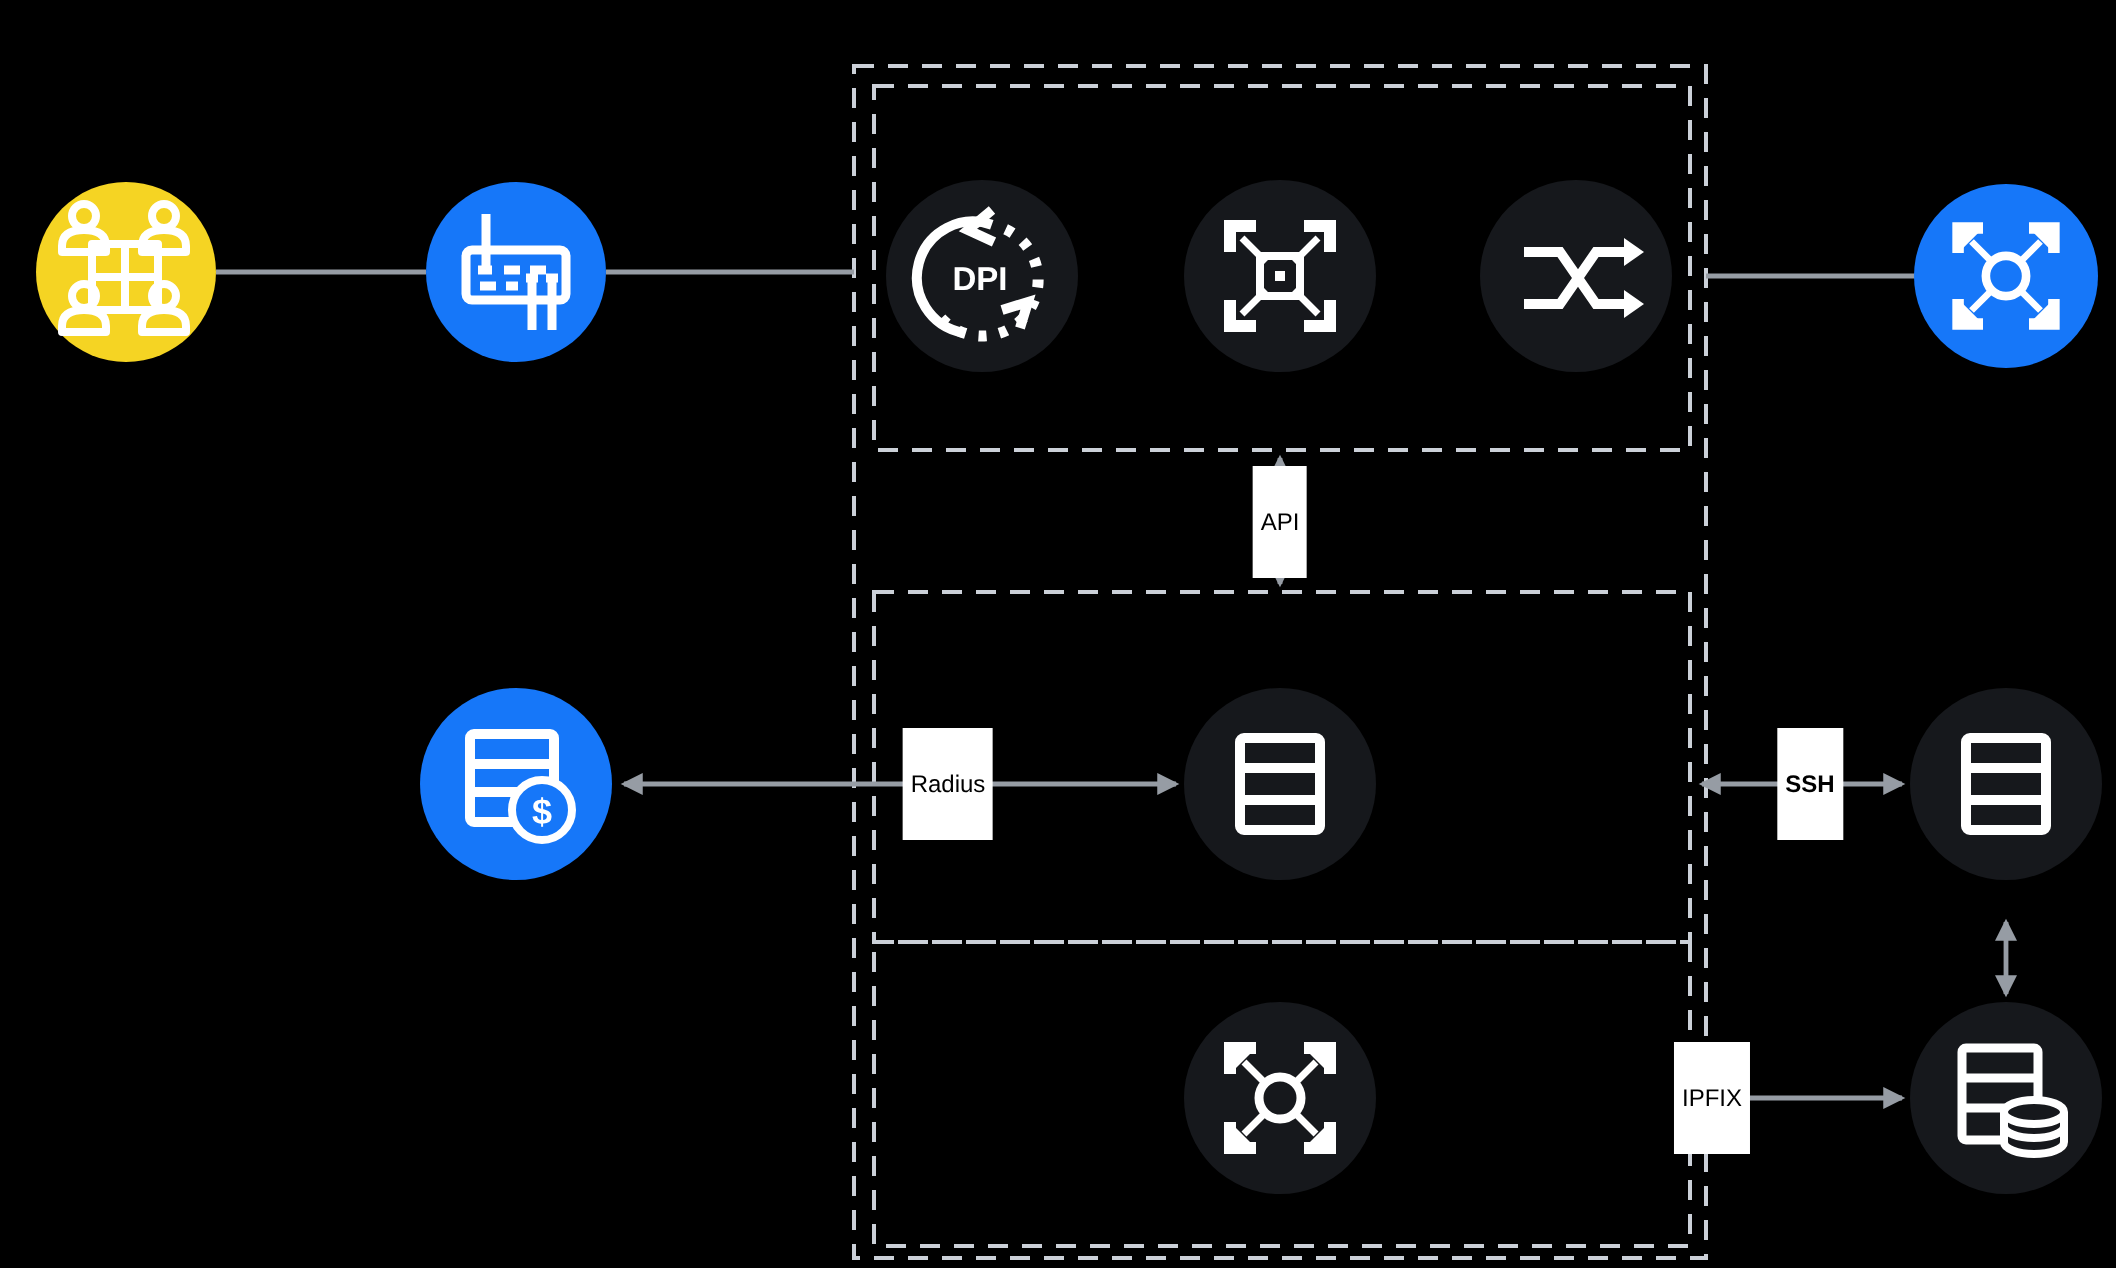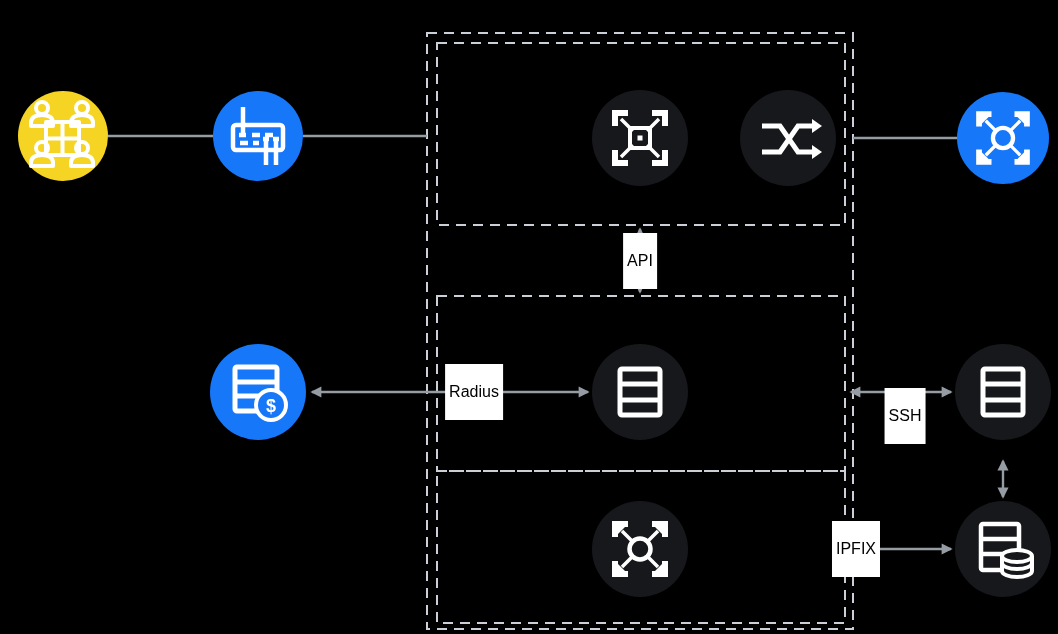--- a/index.html
+++ b/index.html
@@ -5,21 +5,21 @@
   html,body{margin:0;padding:0;background:var(--bg,#000);}
   #canvas{position:relative;width:1058px;height:634px;background:var(--bg,#000);
           font-family:"Liberation Sans", sans-serif;overflow:hidden;}
   #wires{position:absolute;left:0;top:0;z-index:1;}
   .node{position:absolute;border-radius:50%;display:flex;align-items:center;justify-content:center;z-index:2;}
   .node.yellow{background:var(--yellow);}
   .node.blue{background:var(--blue);}
   .node.dark{background:var(--node_dark);}
   .lbl{position:absolute;z-index:3;transform:translate(-50%,-50%);
        background:var(--label_bg);color:var(--label_text);
-       font-size:16px;line-height:20px;padding:18px 4px;white-space:nowrap;}
+       font-size:12px;line-height:20px;padding:18px 4px;white-space:nowrap;}
   .dash-rect{fill:none;stroke:var(--dash);stroke-width:2;stroke-dasharray:10 7;}
   .conn{stroke:var(--line);stroke-width:2.4;fill:none;}
   .icon-stroke{stroke:var(--icon);fill:none;}
 </style>
 </head>
 <body>
 
 <div id="canvas">
 
   <svg id="wires" width="1058" height="634" viewBox="0 0 1058 634">
@@ -67,20 +67,29 @@
       <g class="icon-stroke" stroke-width="4.5">
         <rect x="20" y="34" width="50" height="25" rx="3"></rect>
         <path d="M30 16 V44"></path>
         <path d="M26 44 H33 M39 44 H47 M52 44 H60"></path>
         <path d="M27 52 H35 M40 52 H46"></path>
         <path d="M53 48 V74 M63 48 V74 M50 48 H56 M60 48 H66"></path>
       </g>
     </svg>
   </div>
 
+  <div class="node dark" style="left:443px;top:90px;width:96px;height:96px;">
+    <svg width="96" height="96" viewBox="0 0 96 96">
+      <path class="icon-stroke" stroke-width="5" d="M38.4 76.3 A28 28 0 1 1 52.9 22.4"></path>
+      <path class="icon-stroke" stroke-width="5.5" stroke-dasharray="4 6.5" d="M59.8 24.6 A28 28 0 1 1 26.6 68"></path>
+      <path class="icon-stroke" stroke-width="5" d="M53 15 L41 25 L54 31"></path>
+      <path class="icon-stroke" stroke-width="5" d="M58 65 L71 61 L67 74"></path>
+      <text x="47" y="55" text-anchor="middle" fill="#FFFFFF" font-size="16.5" font-weight="bold" font-family="Liberation Sans, sans-serif">DPI</text>
+    </svg>
+  </div>
 
   <div class="node dark" style="left:592px;top:90px;width:96px;height:96px;">
     <svg width="96" height="96" viewBox="0 0 96 96">
       <g class="icon-stroke" stroke-width="6">
         <path d="M36 23 H23 V36 M60 23 H73 V36 M73 60 V73 H60 M36 73 H23 V60"></path>
       </g>
       <g class="icon-stroke" stroke-width="3.5">
         <path d="M29 29 L41 41 M67 29 L55 41 M67 67 L55 55 M29 67 L41 55"></path>
       </g>
       <rect class="icon-stroke" stroke-width="4" x="38" y="38" width="20" height="20"></rect>
@@ -171,16 +180,16 @@
         <path d="M26 38 H64 M26 53 H64"></path>
       </g>
       <path d="M47 55 V70 C47 73.3 53.7 76 62 76 C70.3 76 77 73.3 77 70 V55" fill="var(--node_dark)" stroke="#FFFFFF" stroke-width="4"></path>
       <path d="M47 62 C47 65.3 53.7 68 62 68 C70.3 68 77 65.3 77 62" fill="none" stroke="#FFFFFF" stroke-width="4"></path>
       <ellipse cx="62" cy="55" rx="15" ry="6" fill="var(--node_dark)" stroke="#FFFFFF" stroke-width="4"></ellipse>
     </svg>
   </div>
 
   <div class="lbl" style="left:640px;top:261px;">API</div>
   <div class="lbl" style="left:474px;top:392px;">Radius</div>
-  <div class="lbl" style="left:905px;top:416px;">SSH</div>
+  <div class="lbl" style="left:905px;top:392px;font-weight:bold;">SSH</div>
   <div class="lbl" style="left:856px;top:549px;">IPFIX</div>
 
 </div>
 
 </body></html>

